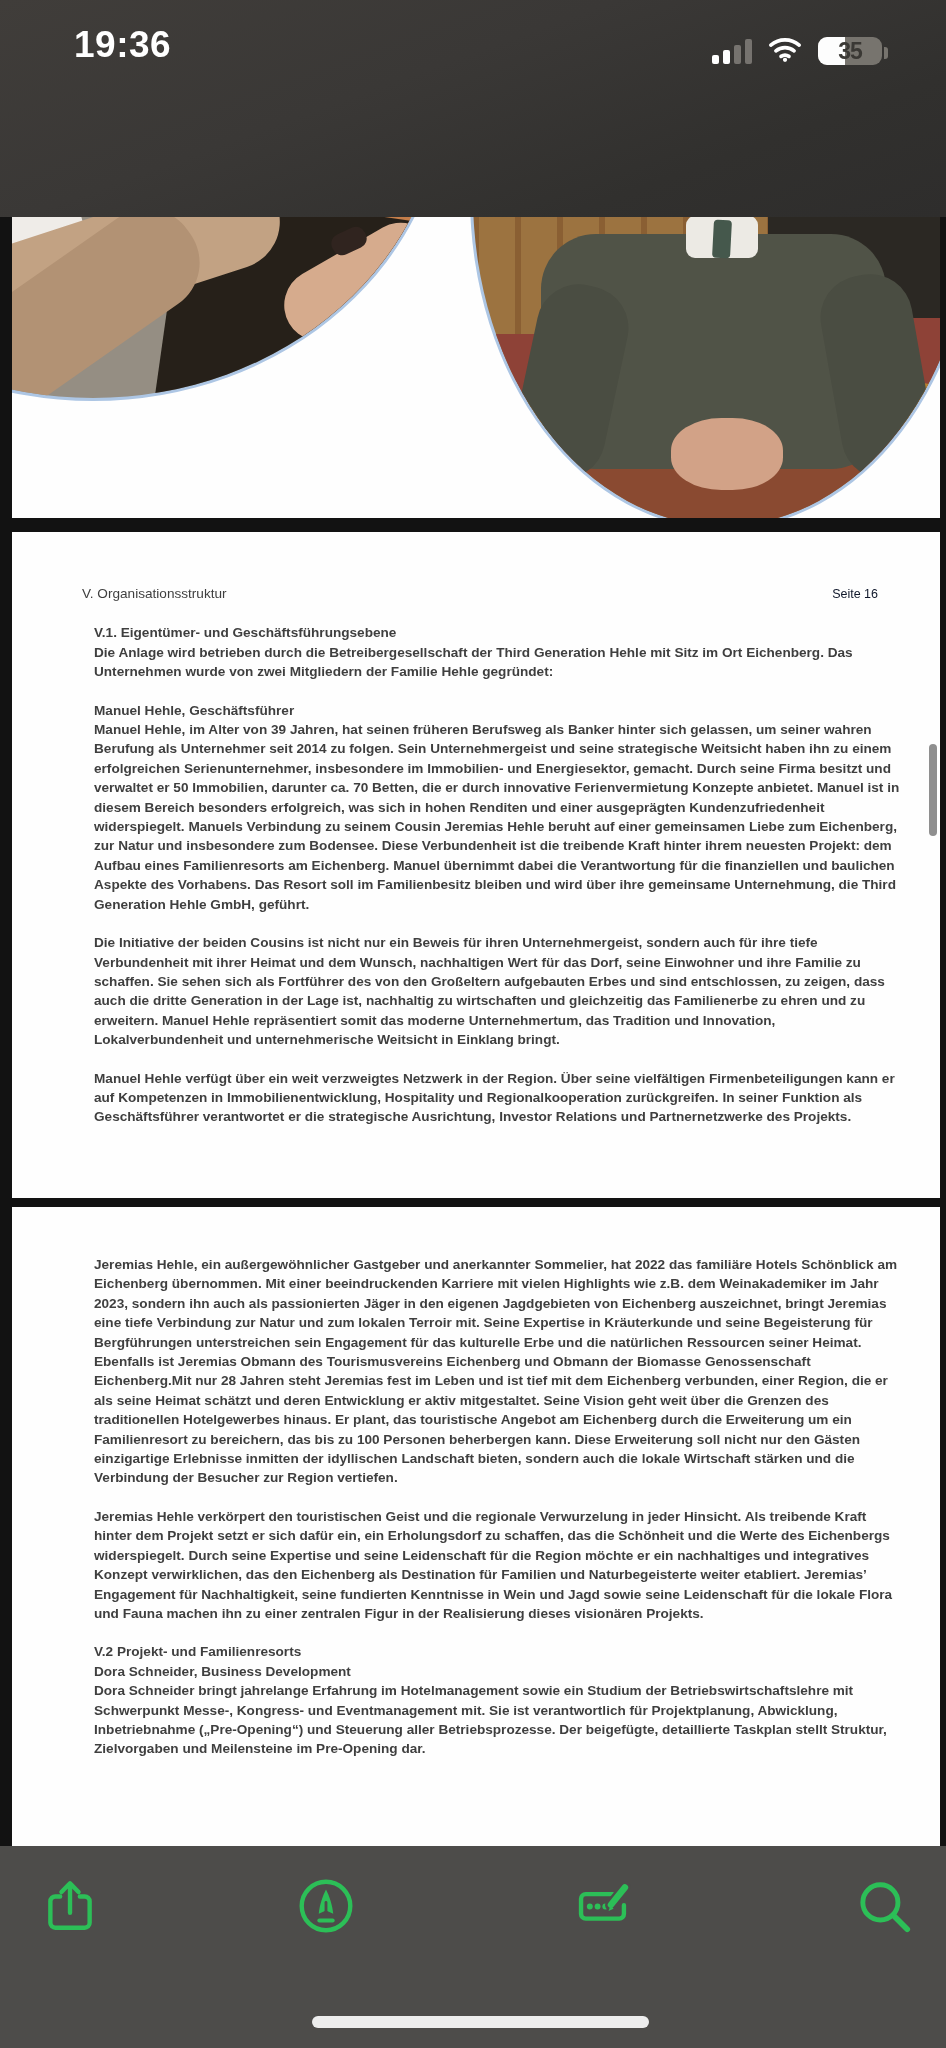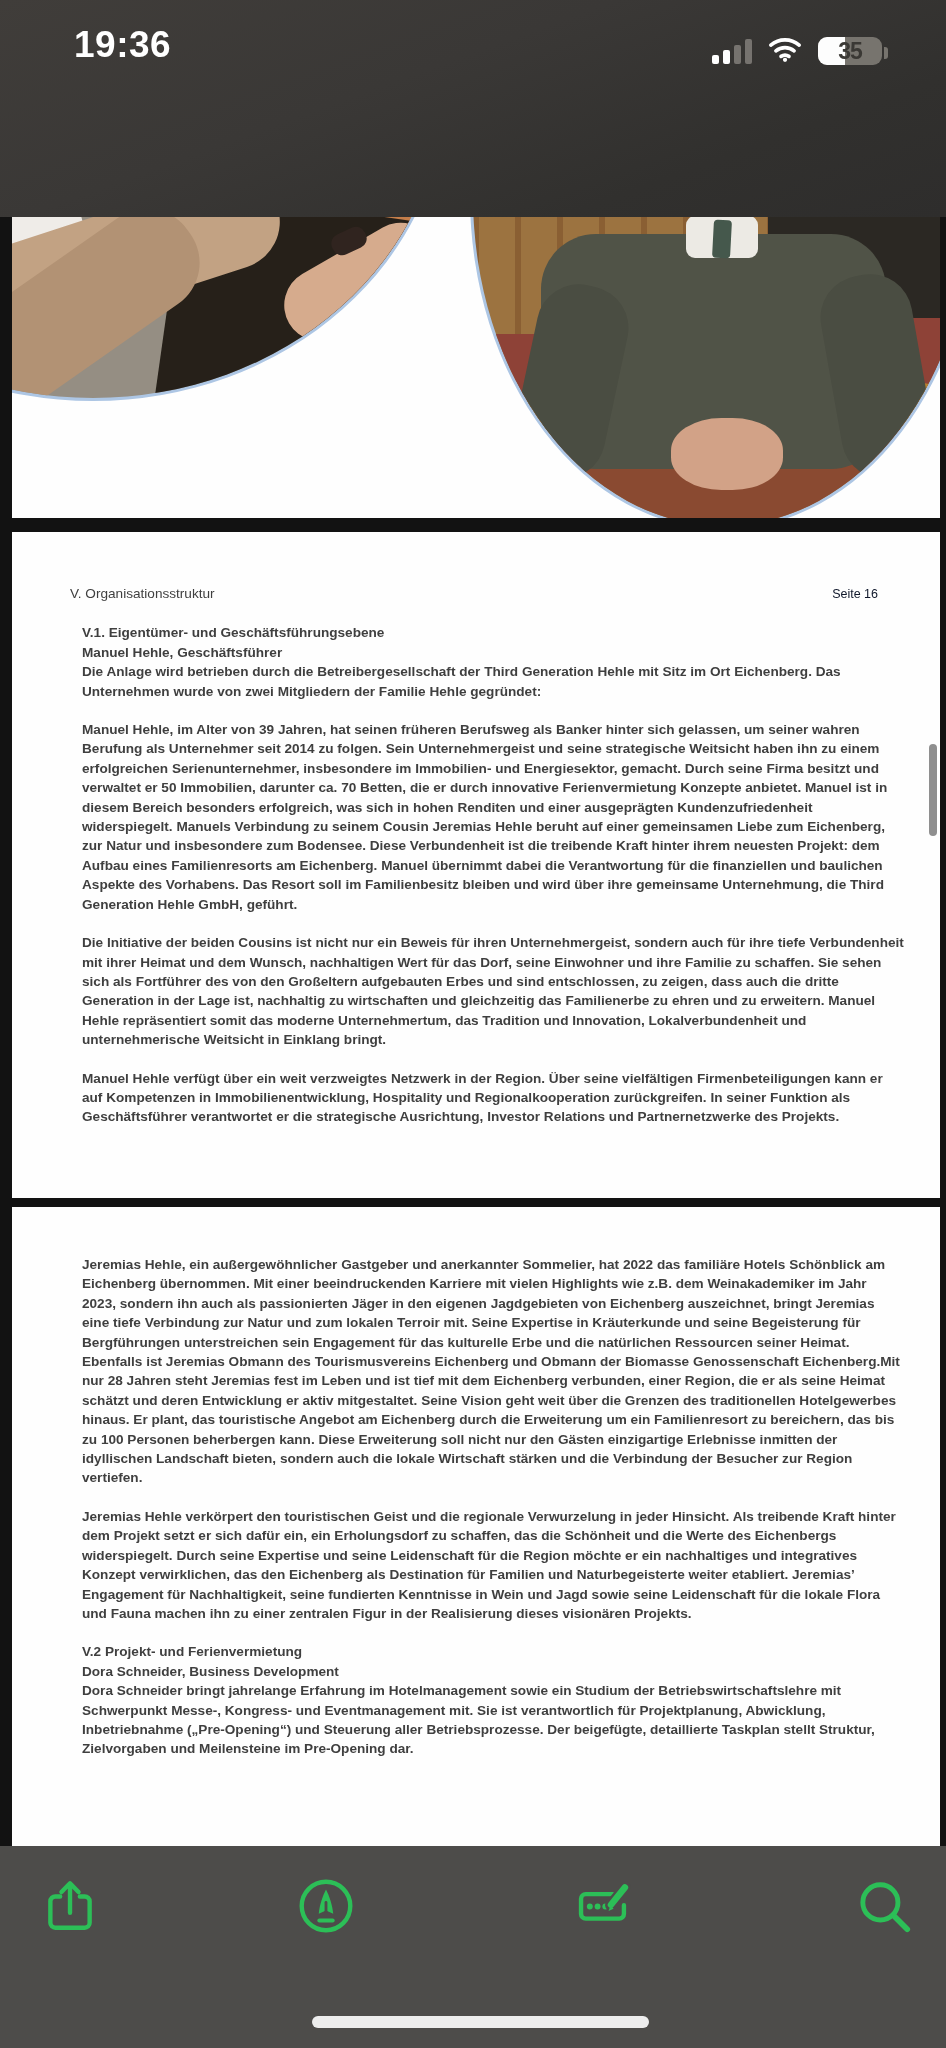--- a/index.html
+++ b/index.html
@@ -55,21 +55,21 @@
   .rp-armL{left:52px;top:418px;width:92px;height:195px;background:#4a4d42;border-radius:42px;transform:rotate(12deg);}
   .rp-armR{left:358px;top:408px;width:92px;height:205px;background:#4a4d42;border-radius:42px;transform:rotate(-10deg);}
   .rp-chairL{left:-12px;top:468px;width:112px;height:200px;background:#8e4237;border-radius:20px;}
   .rp-chairR{left:398px;top:452px;width:114px;height:218px;background:#8e4237;border-radius:20px;}
   .rp-knobL{left:8px;top:538px;width:72px;height:48px;background:#b5822f;border-radius:26px;transform:rotate(-15deg);}
   .rp-knobR{left:418px;top:518px;width:72px;height:48px;background:#b5822f;border-radius:26px;transform:rotate(10deg);}
   .rp-pants{left:78px;top:558px;width:345px;height:112px;background:#8a4a31;border-radius:32px;}
   .rp-hands{left:198px;top:552px;width:112px;height:72px;background:#d2a287;border-radius:45%;}
 
   
-  .doc-body{position:absolute;left:0;top:0;right:0;padding:52px 36px 0 58px;color:#3f3f3f;
+  .doc-body{position:absolute;left:12px;top:0;right:0;padding:52px 36px 0 58px;color:#3f3f3f;
             font-size:13.6px;line-height:19.4px;}
   .page17 .doc-body{padding-top:48px;}
   .headrow{display:flex;justify-content:space-between;align-items:baseline;margin-bottom:19px;}
   .page17 .headrow{margin-bottom:4px;}
   .page-label{font-size:12.5px;color:#0f172a;margin-right:26px;}
   .para{white-space:pre-line;margin:0 0 19px 12px;font-weight:bold;}
 
   
   .scroll-thumb{position:absolute;left:929px;top:744px;width:8px;height:92px;border-radius:4px;background:#8f8f8f;}
 
@@ -136,33 +136,33 @@
     </div>
   </div>
 
   <div class="page page16">
     <div class="doc-body">
       <div class="headrow">
         <span>V. Organisationsstruktur</span>
         <span class="page-label">Seite 16</span>
       </div>
       <p class="para" style="margin-bottom:0">V.1. Eigentümer- und Geschäftsführungsebene</p>
+      <p class="para">Die Anlage wird betrieben durch die Betreibergesellschaft der Third Generation Hehle mit Sitz im Ort Eichenberg. Das Unternehmen wurde von zwei Mitgliedern der Familie Hehle gegründet:</p>
       <p class="para" style="margin-bottom:0">Manuel Hehle, Geschäftsführer</p>
-      <p class="para">Die Anlage wird betrieben durch die Betreibergesellschaft der Third Generation Hehle mit Sitz im Ort Eichenberg. Das Unternehmen wurde von zwei Mitgliedern der Familie Hehle gegründet:</p>
       <p class="para">Manuel Hehle, im Alter von 39 Jahren, hat seinen früheren Berufsweg als Banker hinter sich gelassen, um seiner wahren Berufung als Unternehmer seit 2014 zu folgen. Sein Unternehmergeist und seine strategische Weitsicht haben ihn zu einem erfolgreichen Serienunternehmer, insbesondere im Immobilien- und Energiesektor, gemacht. Durch seine Firma besitzt und verwaltet er 50 Immobilien, darunter ca. 70 Betten, die er durch innovative Ferienvermietung Konzepte anbietet. Manuel ist in diesem Bereich besonders erfolgreich, was sich in hohen Renditen und einer ausgeprägten Kundenzufriedenheit widerspiegelt. Manuels Verbindung zu seinem Cousin Jeremias Hehle beruht auf einer gemeinsamen Liebe zum Eichenberg, zur Natur und insbesondere zum Bodensee. Diese Verbundenheit ist die treibende Kraft hinter ihrem neuesten Projekt: dem Aufbau eines Familienresorts am Eichenberg. Manuel übernimmt dabei die Verantwortung für die finanziellen und baulichen Aspekte des Vorhabens. Das Resort soll im Familienbesitz bleiben und wird über ihre gemeinsame Unternehmung, die Third Generation Hehle GmbH, geführt.</p>
       <p class="para">Die Initiative der beiden Cousins ist nicht nur ein Beweis für ihren Unternehmergeist, sondern auch für ihre tiefe Verbundenheit mit ihrer Heimat und dem Wunsch, nachhaltigen Wert für das Dorf, seine Einwohner und ihre Familie zu schaffen. Sie sehen sich als Fortführer des von den Großeltern aufgebauten Erbes und sind entschlossen, zu zeigen, dass auch die dritte Generation in der Lage ist, nachhaltig zu wirtschaften und gleichzeitig das Familienerbe zu ehren und zu erweitern. Manuel Hehle repräsentiert somit das moderne Unternehmertum, das Tradition und Innovation, Lokalverbundenheit und unternehmerische Weitsicht in Einklang bringt.</p>
       <p class="para">Manuel Hehle verfügt über ein weit verzweigtes Netzwerk in der Region. Über seine vielfältigen Firmenbeteiligungen kann er auf Kompetenzen in Immobilienentwicklung, Hospitality und Regionalkooperation zurückgreifen. In seiner Funktion als Geschäftsführer verantwortet er die strategische Ausrichtung, Investor Relations und Partnernetzwerke des Projekts.</p>
     </div>
   </div>
 
   <div class="page page17">
     <div class="doc-body">
       <p class="para">Jeremias Hehle, ein außergewöhnlicher Gastgeber und anerkannter Sommelier, hat 2022 das familiäre Hotels Schönblick am Eichenberg übernommen. Mit einer beeindruckenden Karriere mit vielen Highlights wie z.B. dem Weinakademiker im Jahr 2023, sondern ihn auch als passionierten Jäger in den eigenen Jagdgebieten von Eichenberg auszeichnet, bringt Jeremias eine tiefe Verbindung zur Natur und zum lokalen Terroir mit. Seine Expertise in Kräuterkunde und seine Begeisterung für Bergführungen unterstreichen sein Engagement für das kulturelle Erbe und die natürlichen Ressourcen seiner Heimat. Ebenfalls ist Jeremias Obmann des Tourismusvereins Eichenberg und Obmann der Biomasse Genossenschaft Eichenberg.Mit nur 28 Jahren steht Jeremias fest im Leben und ist tief mit dem Eichenberg verbunden, einer Region, die er als seine Heimat schätzt und deren Entwicklung er aktiv mitgestaltet. Seine Vision geht weit über die Grenzen des traditionellen Hotelgewerbes hinaus. Er plant, das touristische Angebot am Eichenberg durch die Erweiterung um ein Familienresort zu bereichern, das bis zu 100 Personen beherbergen kann. Diese Erweiterung soll nicht nur den Gästen einzigartige Erlebnisse inmitten der idyllischen Landschaft bieten, sondern auch die lokale Wirtschaft stärken und die Verbindung der Besucher zur Region vertiefen.</p>
       <p class="para">Jeremias Hehle verkörpert den touristischen Geist und die regionale Verwurzelung in jeder Hinsicht. Als treibende Kraft hinter dem Projekt setzt er sich dafür ein, ein Erholungsdorf zu schaffen, das die Schönheit und die Werte des Eichenbergs widerspiegelt. Durch seine Expertise und seine Leidenschaft für die Region möchte er ein nachhaltiges und integratives Konzept verwirklichen, das den Eichenberg als Destination für Familien und Naturbegeisterte weiter etabliert. Jeremias’ Engagement für Nachhaltigkeit, seine fundierten Kenntnisse in Wein und Jagd sowie seine Leidenschaft für die lokale Flora und Fauna machen ihn zu einer zentralen Figur in der Realisierung dieses visionären Projekts.</p>
-      <p class="para" style="margin-bottom:0">V.2 Projekt- und Ferienvermietung</p>
+      <p class="para" style="margin-bottom:0">V.2 Projekt- und Familienresorts</p>
       <p class="para" style="margin-bottom:0">Dora Schneider, Business Development</p>
       <p class="para">Dora Schneider bringt jahrelange Erfahrung im Hotelmanagement sowie ein Studium der Betriebswirtschaftslehre mit Schwerpunkt Messe-, Kongress- und Eventmanagement mit. Sie ist verantwortlich für Projektplanung, Abwicklung, Inbetriebnahme („Pre-Opening“) und Steuerung aller Betriebsprozesse. Der beigefügte, detaillierte Taskplan stellt Struktur, Zielvorgaben und Meilensteine im Pre-Opening dar.</p>
     </div>
   </div>
 
   <div class="scroll-thumb"></div>
 
   <div class="toolbar">
     <div class="tool t-share">
       <span>

